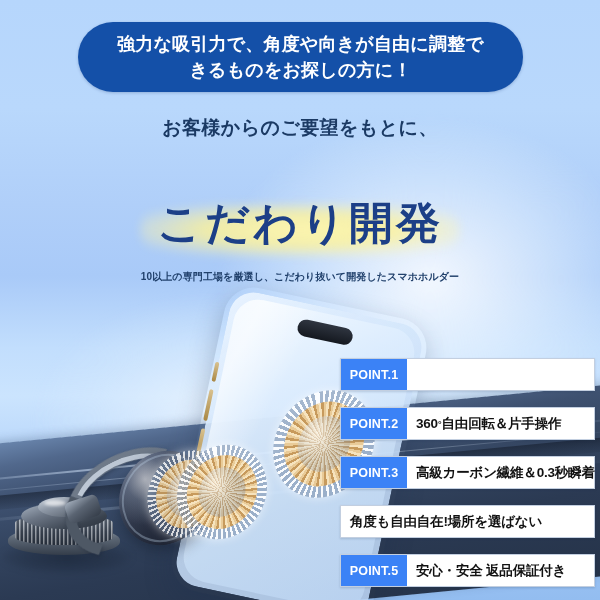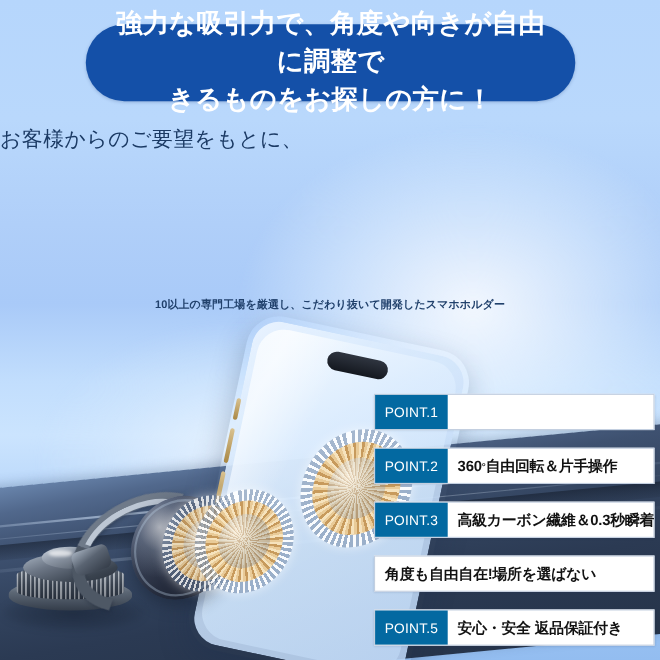--- a/index.html
+++ b/index.html
@@ -384,37 +384,38 @@
     height: 70px;
     border-radius: 35px;
     background: #1450a8;
     display: flex;
     align-items: center;
     justify-content: center;
     box-shadow: 0 1px 3px rgba(20,50,110,0.25);
   }
   .banner-text {
     color: #ffffff;
-    font-size: 24px;
+    font-size: 18px;
     font-weight: bold;
     line-height: 1.45;
     text-align: center;
     letter-spacing: 0.2px;
     padding: 0 26px;
   }
 
   
   .subhead {
     position: absolute;
     left: 0;
     right: 0;
     top: 112px;
+    text-align: center;
     color: #1b3a64;
     font-size: 19px;
-    font-weight: normal;
+    font-weight: bold;
     line-height: 1.7;
     letter-spacing: 0.4px;
   }
 
   
   .headline-wrap {
     position: absolute;
     left: 0;
     right: 0;
     top: 198px;
@@ -469,24 +470,24 @@
     display: flex;
     align-items: stretch;
     height: 31px;
     margin-bottom: 16px;
     background: #ffffff;
     border: 1px solid #c3cfe0;
     box-shadow: 0 1px 2px rgba(30,50,85,0.18);
   }
   .point-label {
     flex: 0 0 66px;
-    background: #0369a1;
+    background: #3b82f6;
     color: #ffffff;
     font-size: 12.5px;
-    font-weight: normal;
+    font-weight: bold;
     letter-spacing: 0.2px;
     display: flex;
     align-items: center;
     justify-content: center;
   }
   .point-text {
     flex: 1;
     display: flex;
     align-items: center;
     padding-left: 9px;
@@ -564,20 +565,24 @@
     <div class="banner-text">
       <span>強力な吸引力で、角度や向きが自由に調整で</span><br>
       <span>きるものをお探しの方に！</span>
     </div>
   </div>
 
   <div class="subhead">
     <span>お客様からのご要望をもとに、</span><br>
   </div>
 
+  <div class="headline-wrap">
+    <div class="headline-glow"></div>
+    <div class="headline">こだわり開発</div>
+  </div>
 
   <div class="tagline">10以上の専門工場を厳選し、こだわり抜いて開発したスマホホルダー</div>
 
   <div class="points">
 
     <div class="point-row">
       <div class="point-label">POINT.1</div>
     </div>
 
     <div class="point-row">

